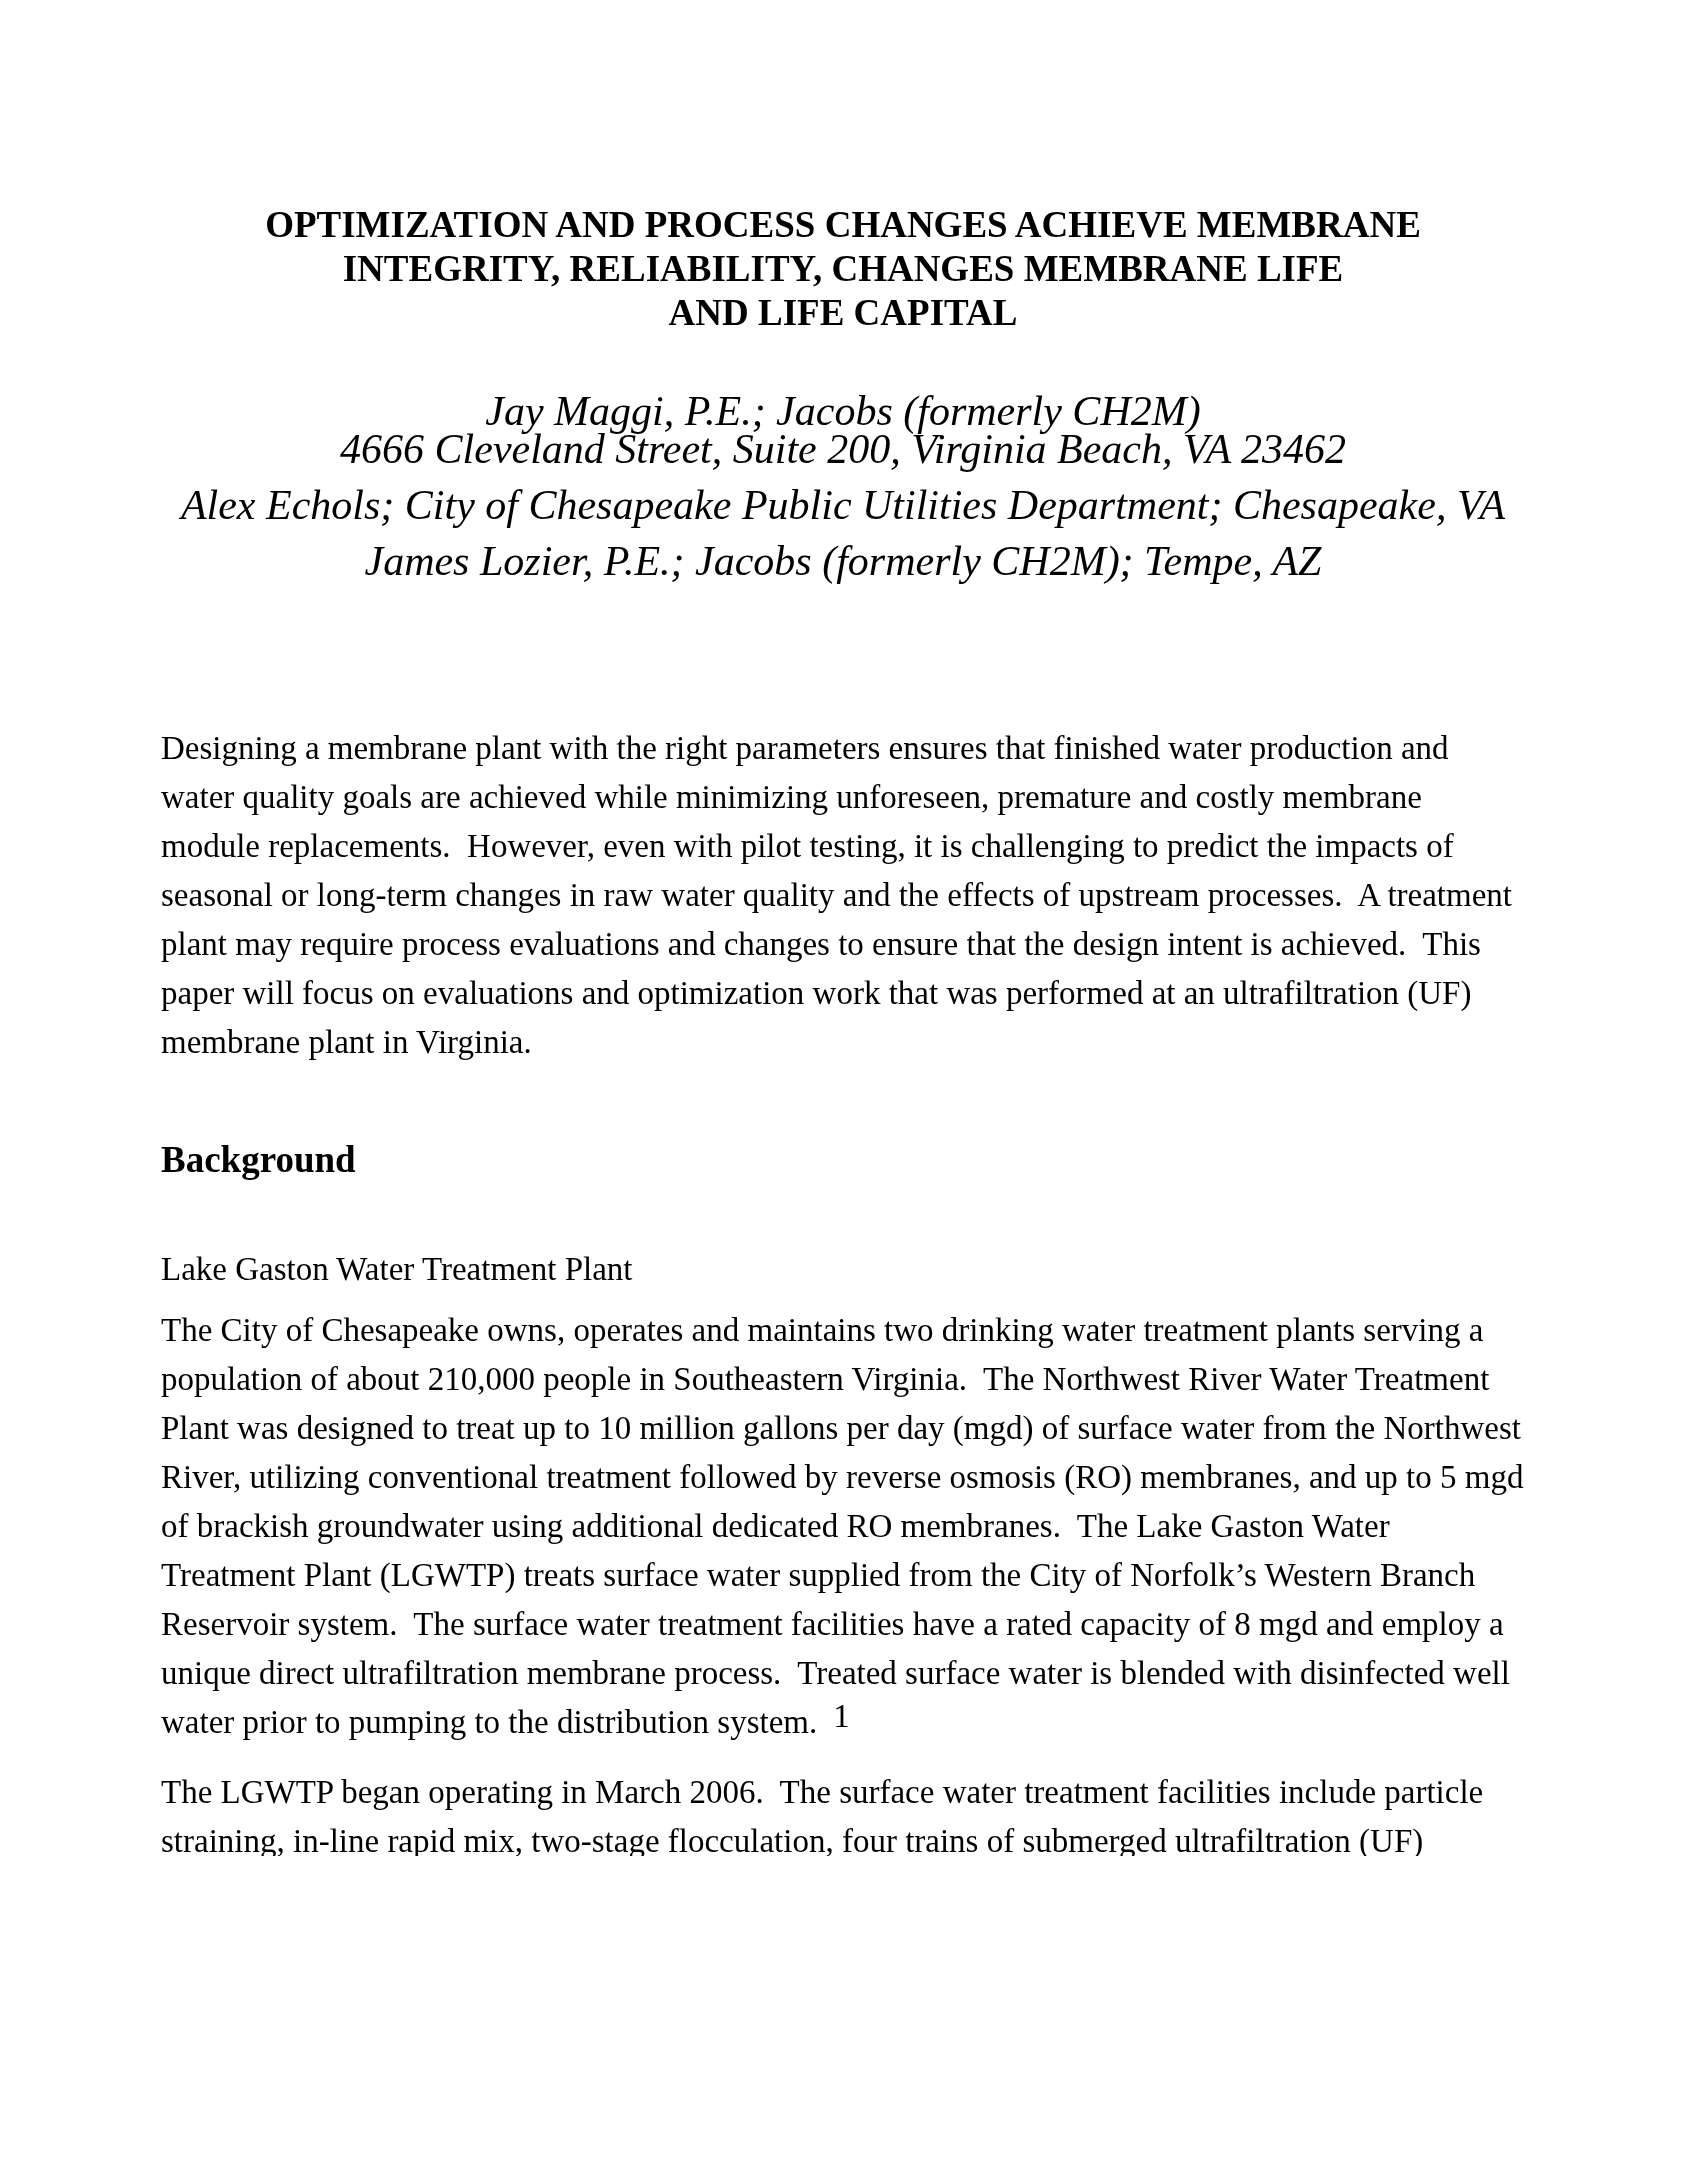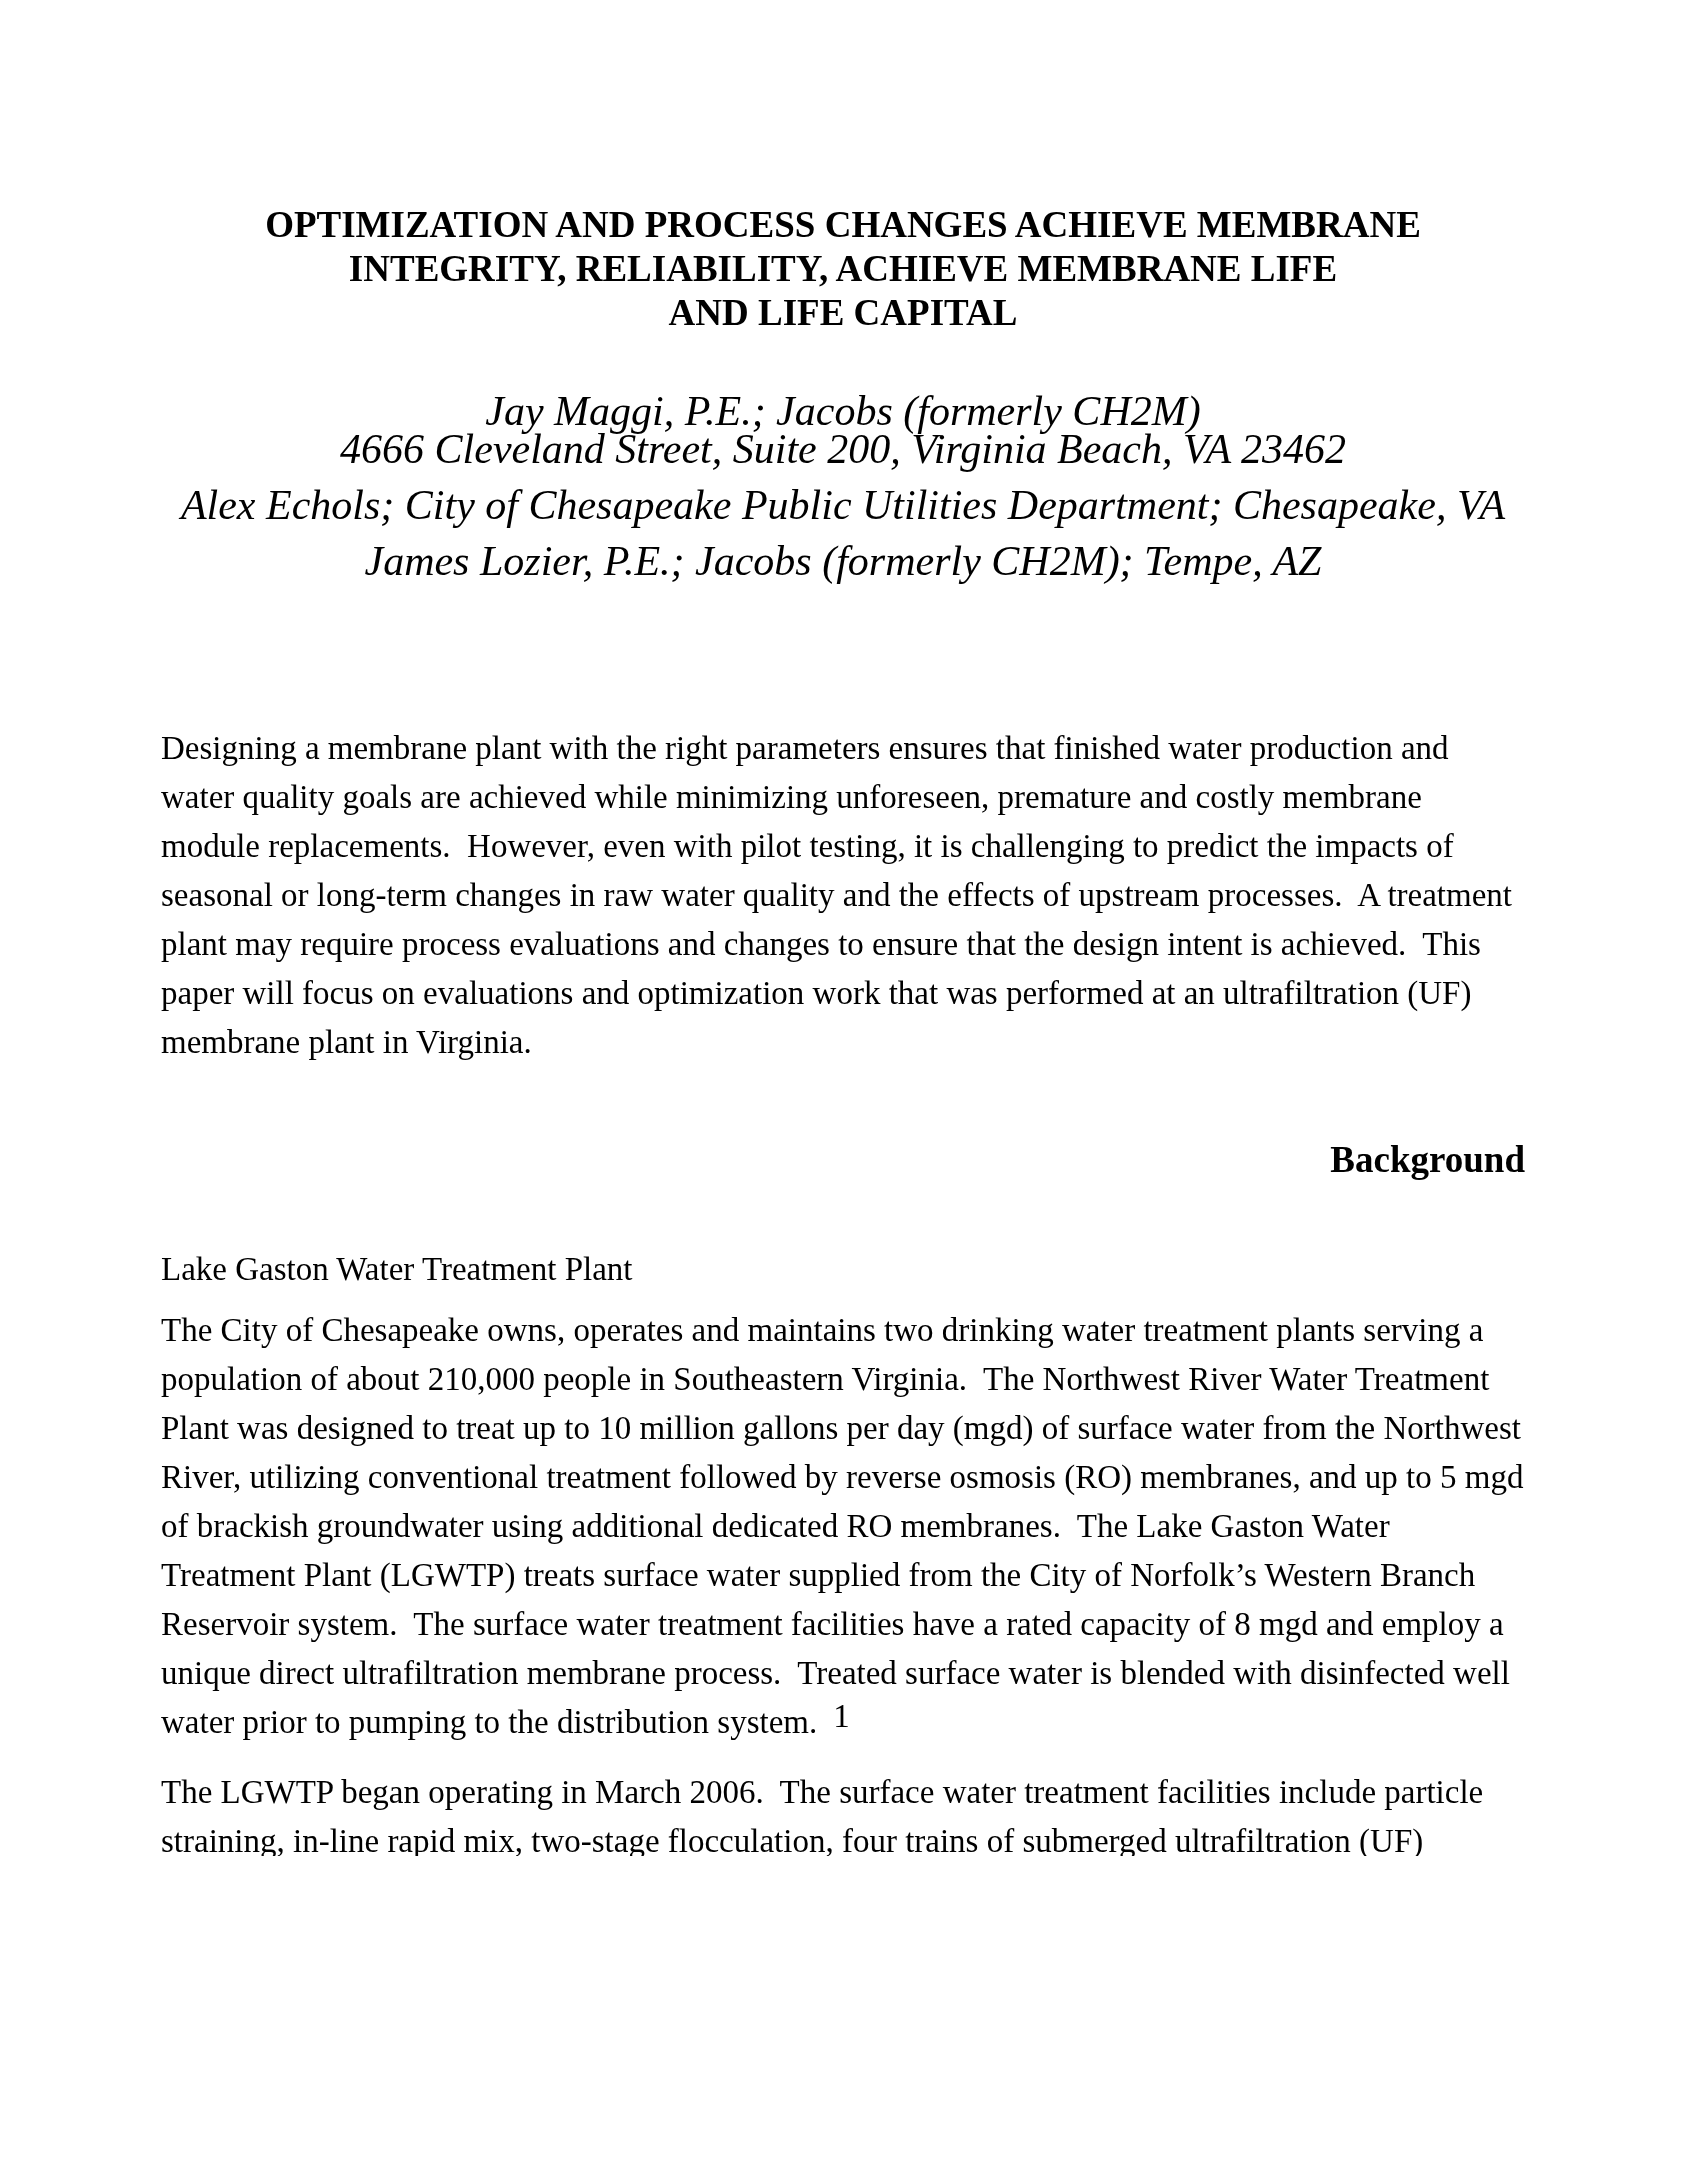--- a/index.html
+++ b/index.html
@@ -41,21 +41,21 @@
     margin: 0;
   }
 
   .abstract { margin-top: 144px; }
 
   .section-heading {
     margin: 71px 0 0 0;
     font-size: 37px;
     line-height: 44px;
     font-weight: bold;
-    text-align: right;
+    text-align: left;
   }
 
   .subsection-heading {
     margin: 67px 0 0 0;
     font-size: 33px;
     line-height: 41px;
     font-weight: normal;
   }
 
   .para { margin-top: 16px; }
@@ -73,21 +73,21 @@
     line-height: 41px;
   }
 </style>
 </head>
 <body>
 
 <div class="page">
 
   <h1 class="title">
     <div>OPTIMIZATION AND PROCESS CHANGES ACHIEVE MEMBRANE</div>
-    <div>INTEGRITY, RELIABILITY, ACHIEVE MEMBRANE LIFE</div>
+    <div>INTEGRITY, RELIABILITY, CHANGES MEMBRANE LIFE</div>
     <div>AND LIFE CAPITAL</div>
   </h1>
 
   <div class="authors">
     <div class="author-group">
       <div>Jay Maggi, P.E.; Jacobs (formerly CH2M)</div>
       <div>4666 Cleveland Street, Suite 200, Virginia Beach, VA 23462</div>
     </div>
     <div class="author-group">
       <div>Alex Echols; City of Chesapeake Public Utilities Department; Chesapeake, VA</div>

